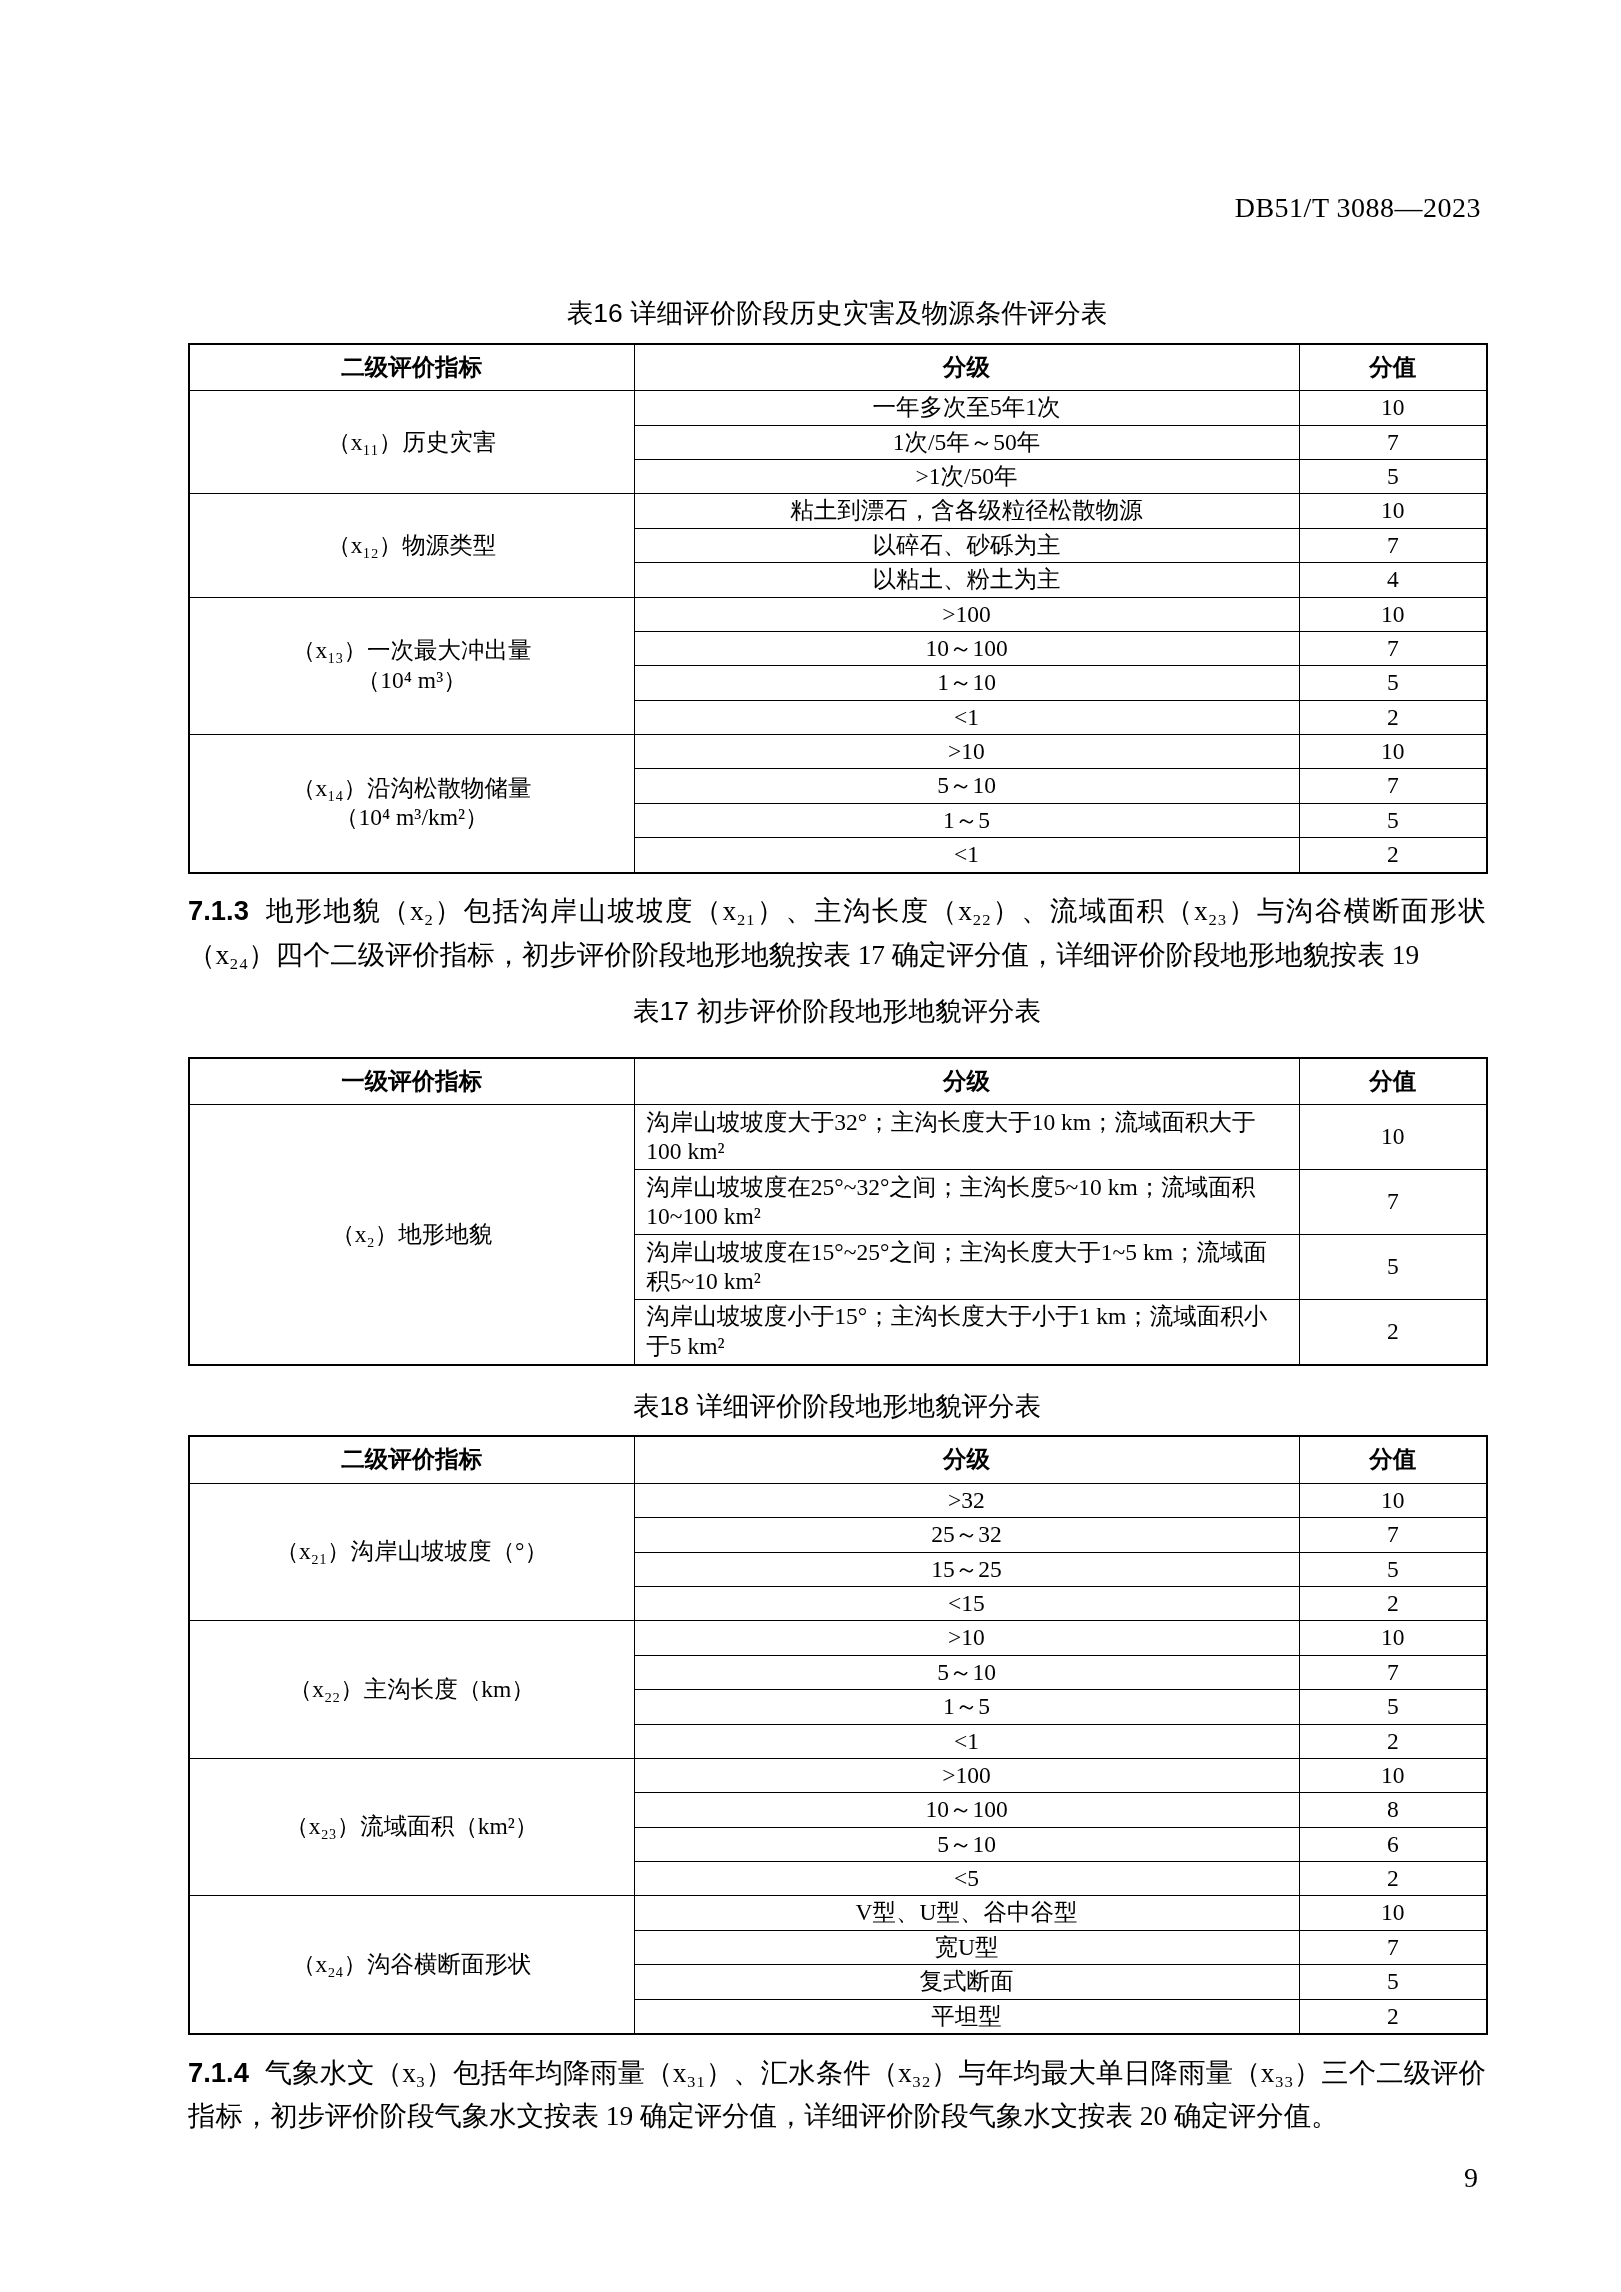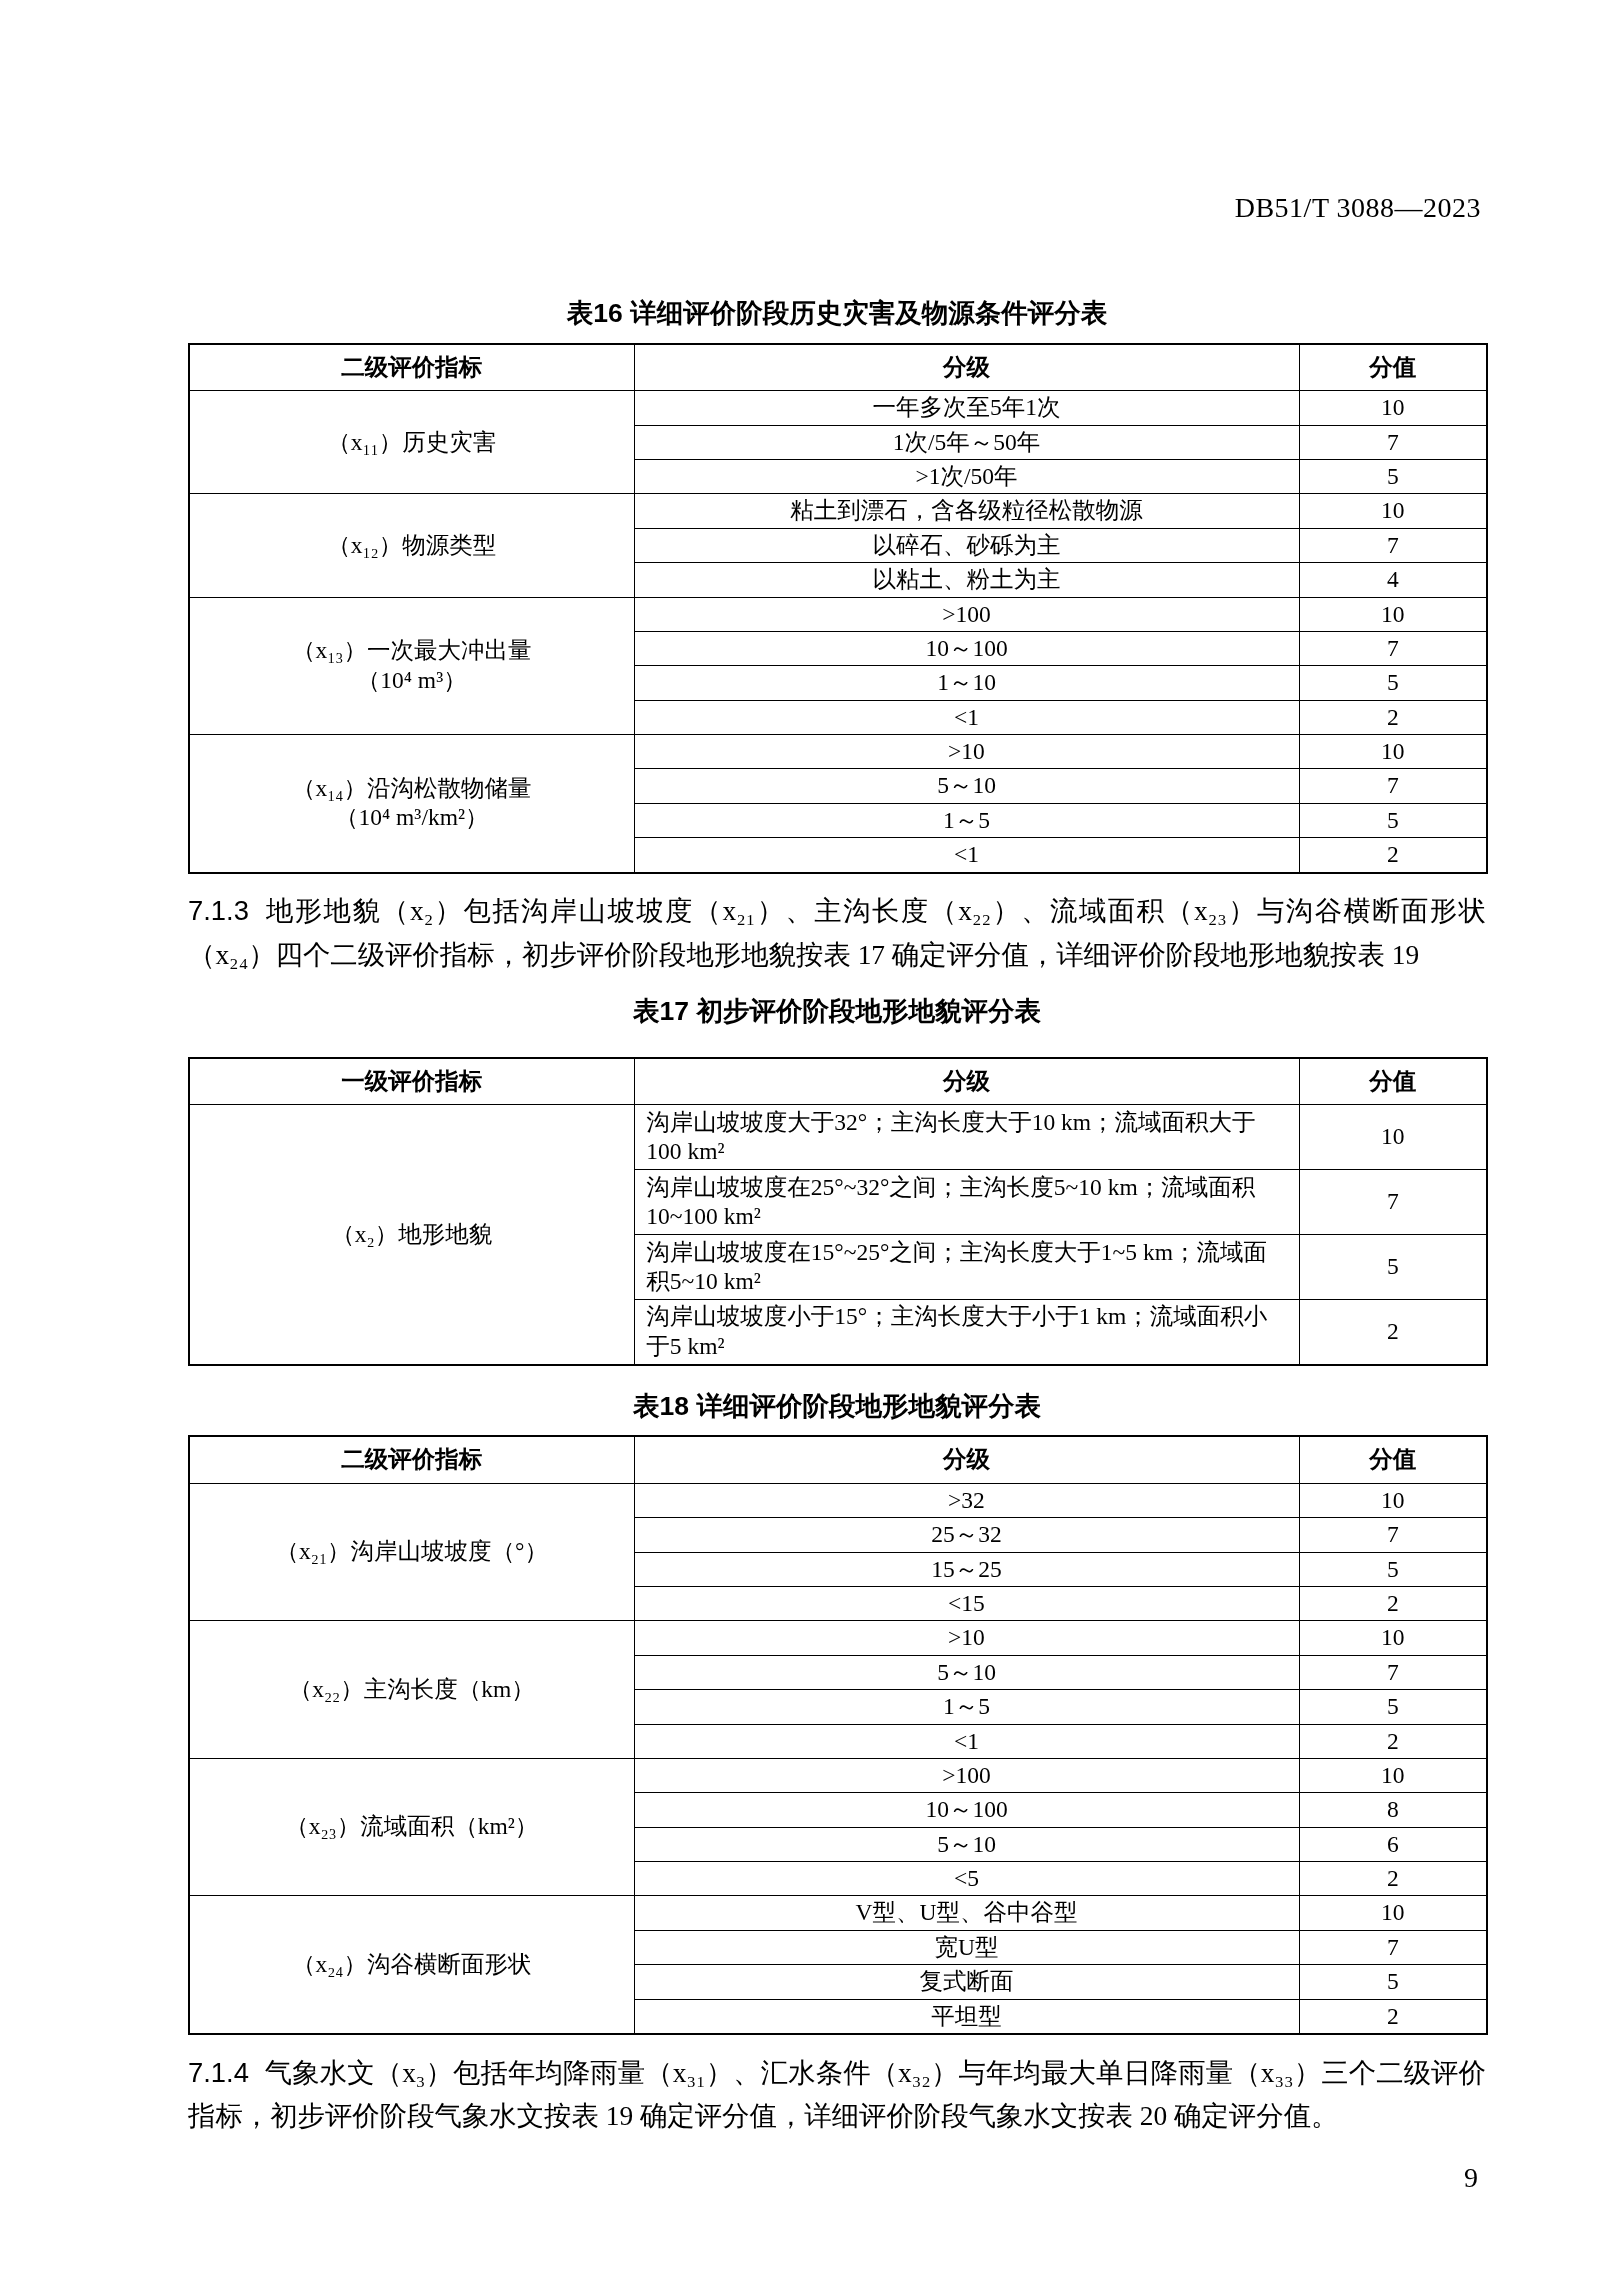--- a/index.html
+++ b/index.html
@@ -12,21 +12,21 @@
     position:absolute;top:192px;right:140px;
     font-size:28px;letter-spacing:0.5px;
   }
   .page-number{
     position:absolute;top:2162px;right:143px;font-size:28px;
   }
   .content{
     position:absolute;left:188px;top:0;width:1298px;
   }
   .table-title{
-    text-align:center;font-weight:bold;font-size:26.5px;line-height:39px;
+    text-align:center;font-weight:normal;font-size:26.5px;line-height:39px;
     font-family:"Liberation Sans","DejaVu Sans",sans-serif;
   }
   .tt16{margin-top:294px;margin-bottom:9.8px}
   .tt17{margin-top:13.7px;margin-bottom:26px}
   .tt18{margin-top:21px;margin-bottom:9.8px}
   table.score-table{
     border-collapse:collapse;width:1298px;table-layout:fixed;
     font-size:23.5px;border:2px solid #000;
   }
   .score-table th,.score-table td{
@@ -36,21 +36,21 @@
   .score-table thead tr{height:47px}
   .t16 tbody tr,.t18 tbody tr{height:33px}
   .t17 tbody tr{height:65px}
   .score-table td.ind{white-space:pre-line}
   .t17 td.gr{text-align:left;padding:2px 11.8px}
   .para{
     font-size:27.4px;line-height:1.6;text-align:justify;margin-top:15.7px;
   }
   .para .num{
     font-family:"Liberation Sans","DejaVu Sans",sans-serif;
-    font-weight:normal;margin-right:15.7px;
+    font-weight:bold;margin-right:15.7px;
   }
 </style>
 </head>
 <body>
 
 <div class="page-header">DB51/T 3088—2023</div>
 
 <div class="content">
 
   <div class="table-title tt16">表16 详细评价阶段历史灾害及物源条件评分表</div>

